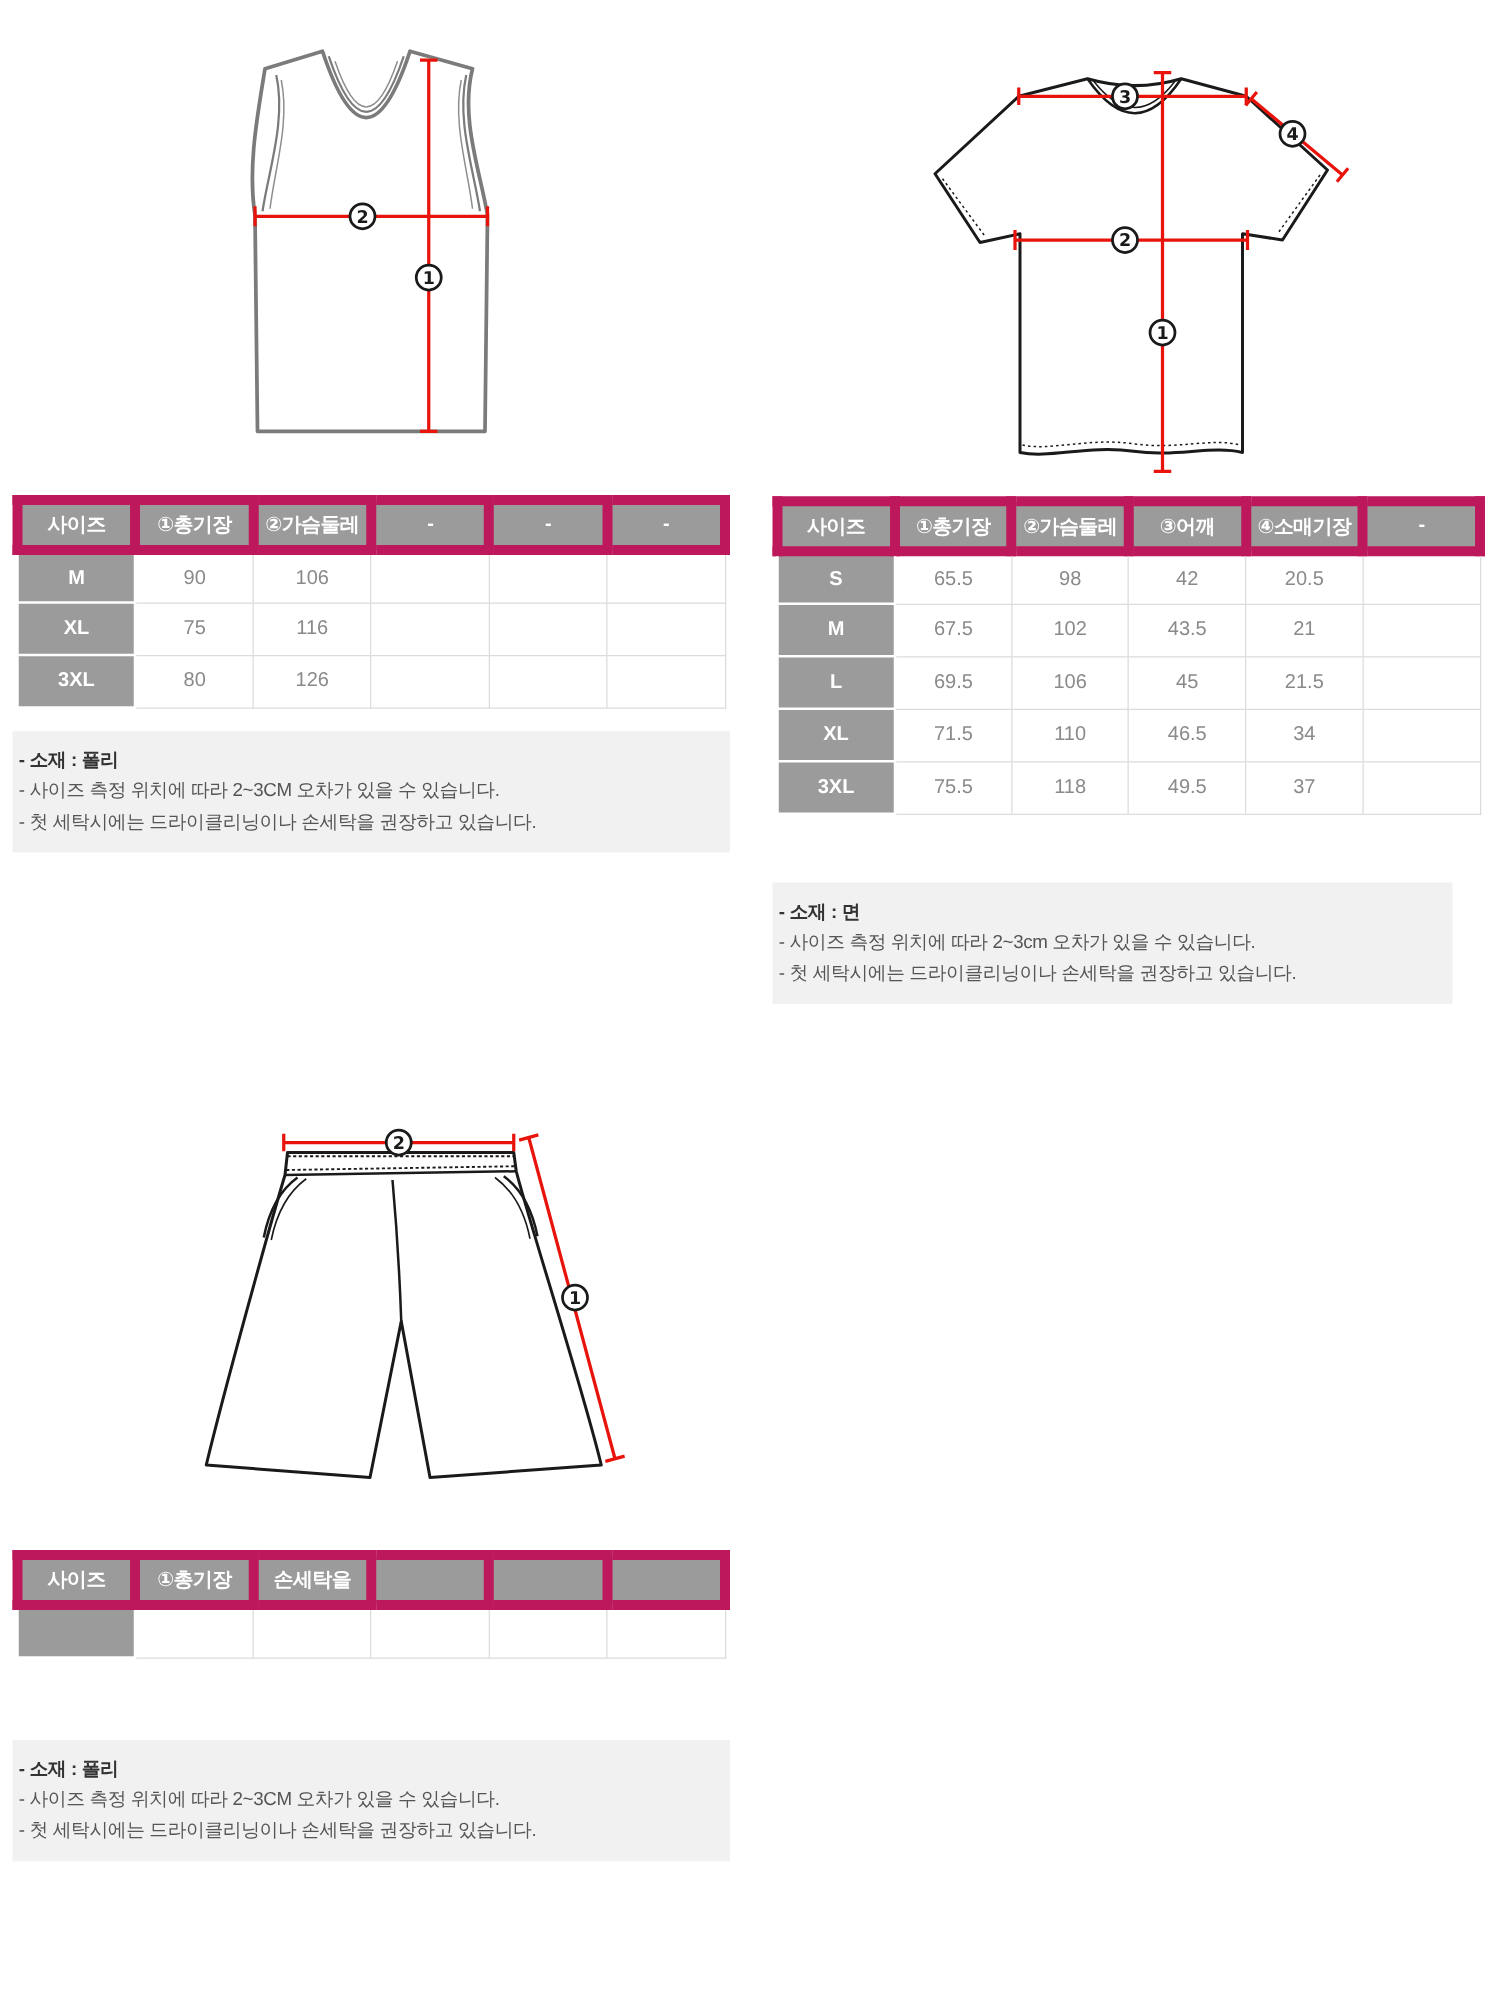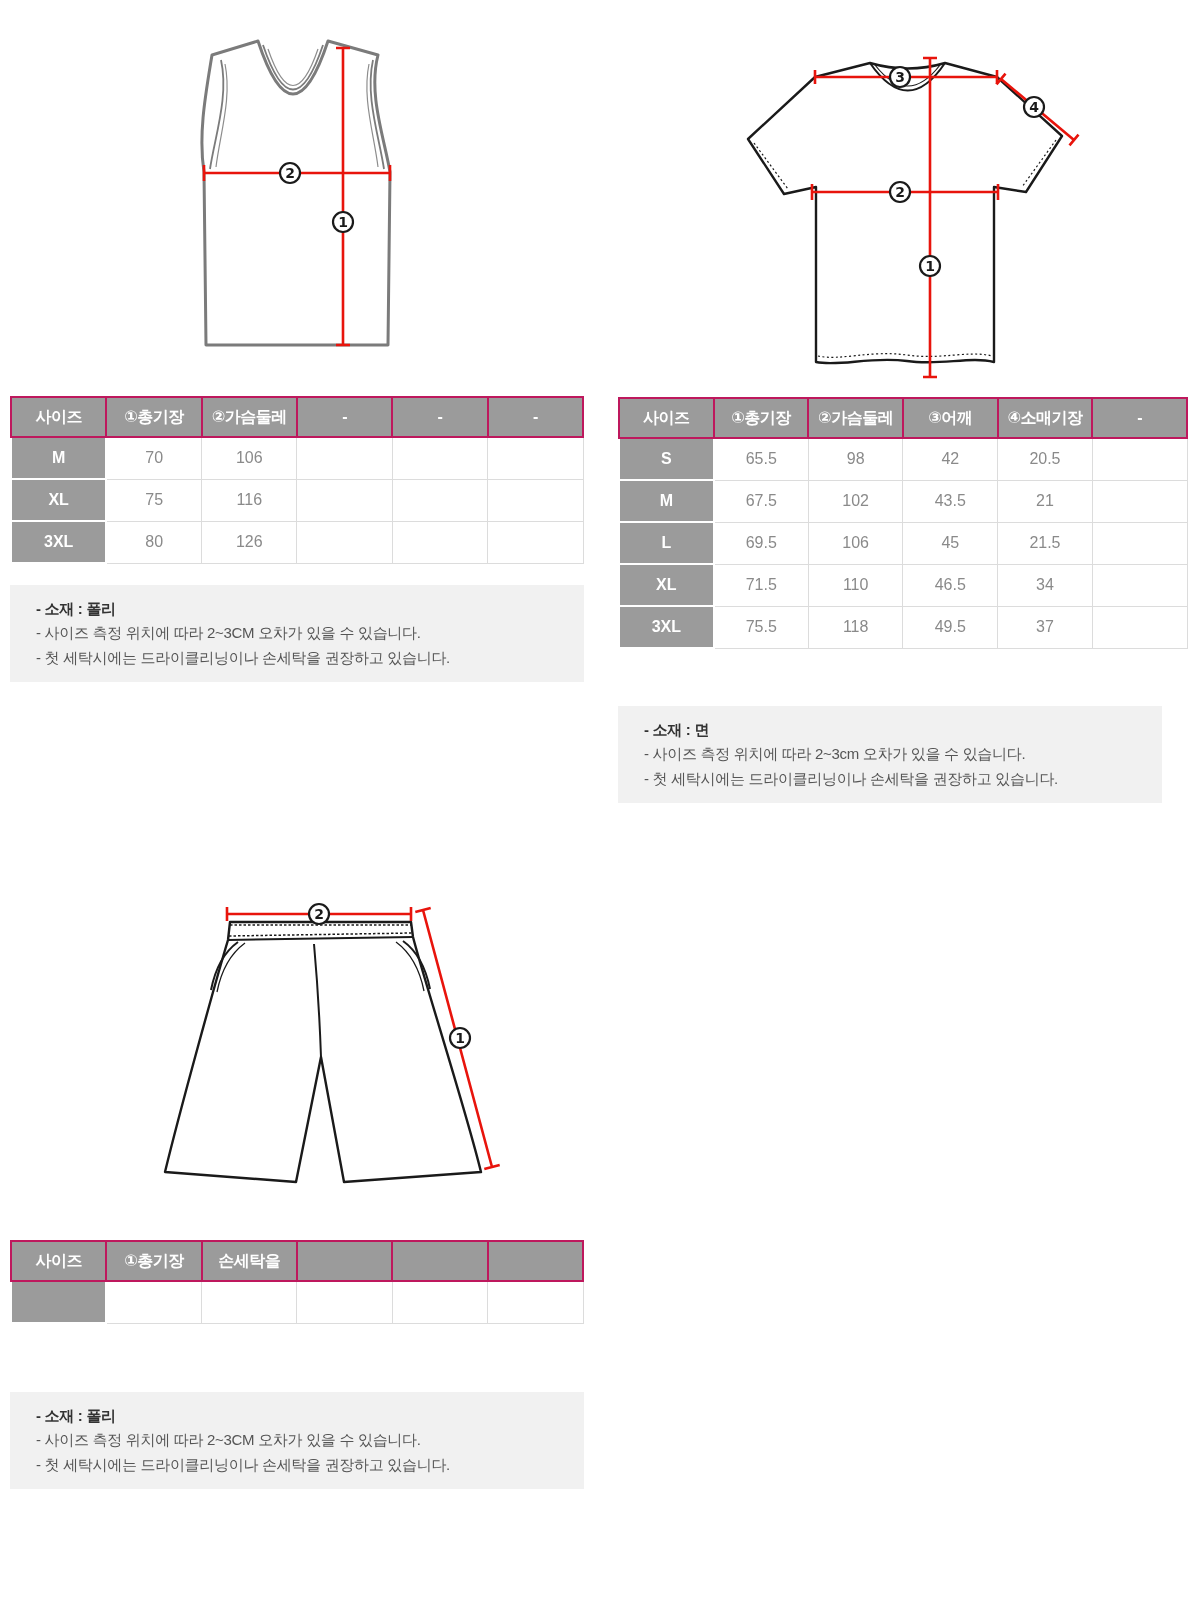--- a/index.html
+++ b/index.html
@@ -10,36 +10,36 @@
   }
   .abs { position:absolute; }
 
   
   table.size-table {
     border-collapse:collapse; table-layout:fixed; width:100%;
     font-size:16px;
   }
   table.size-table th {
     background:#9b9b9b; color:#ffffff; font-weight:700;
-    border:2px solid #be185d; height:40px; text-align:center;
+    border:8px solid #be185d; height:40px; text-align:center;
     letter-spacing:-0.5px;
   }
   table.size-table td {
     background:#ffffff; color:#8a8a8a;
     border:1px solid #dcdcdc; height:42px; text-align:center;
   }
   table.size-table td.size-cell {
     background:#9b9b9b; color:#ffffff; font-weight:700;
     border:2px solid #ffffff;
   }
   .t2 td { height:40px; }
 
   
   .notes {
-    background:#f1f1f1; padding:12px 26px;
+    background:#f1f1f1; padding:12px 5px;
     font-size:15px; line-height:1.62; color:#555555;
     letter-spacing:-0.3px;
   }
   .notes .note-line.bold { font-weight:700; color:#333333; }
 
   
   svg { display:block; }
   .outline-gray { fill:#ffffff; stroke:#7b7b7b; stroke-width:3; stroke-linejoin:round; }
   .rib-gray  { fill:none; stroke:#7b7b7b; stroke-width:1.8; }
   .rib-gray2 { fill:none; stroke:#8d8d8d; stroke-width:1.2; }
@@ -120,21 +120,21 @@
           <th>①총기장</th>
           <th>②가슴둘레</th>
           <th>-</th>
           <th>-</th>
           <th>-</th>
         </tr>
       </thead>
     <tbody>
         <tr>
           <td class="size-cell">M</td>
-          <td>70</td>
+          <td>90</td>
           <td>106</td>
           <td></td>
           <td></td>
           <td></td>
         </tr>
         <tr>
           <td class="size-cell">XL</td>
           <td>75</td>
           <td>116</td>
           <td></td>

